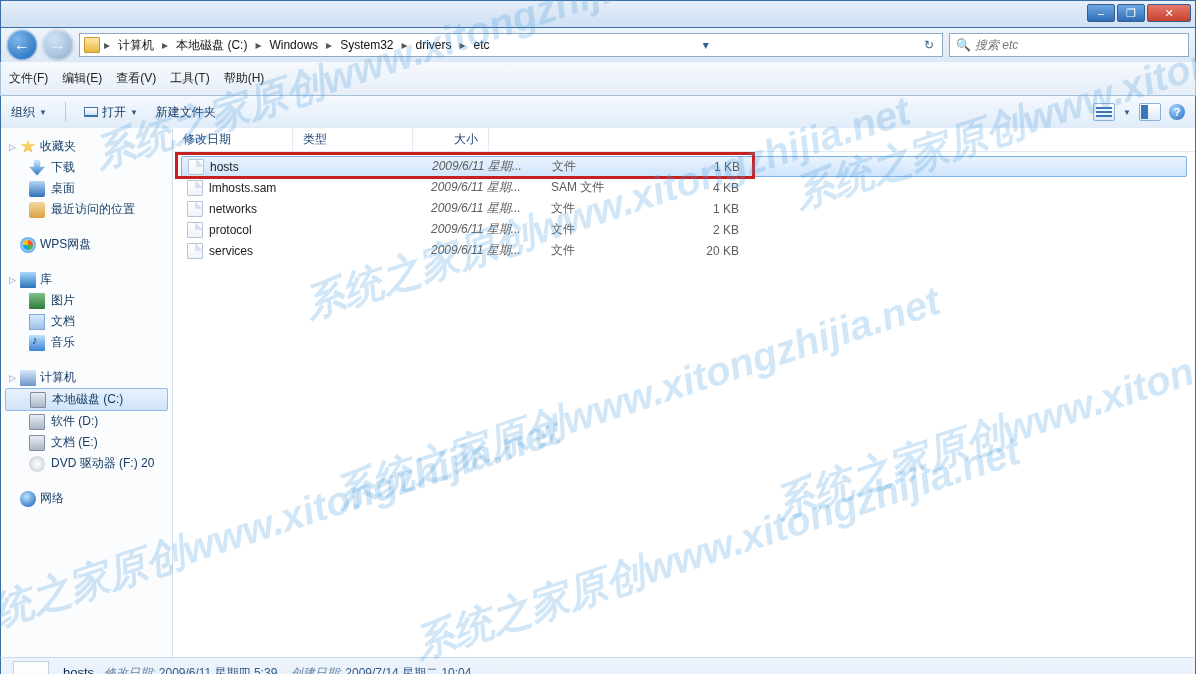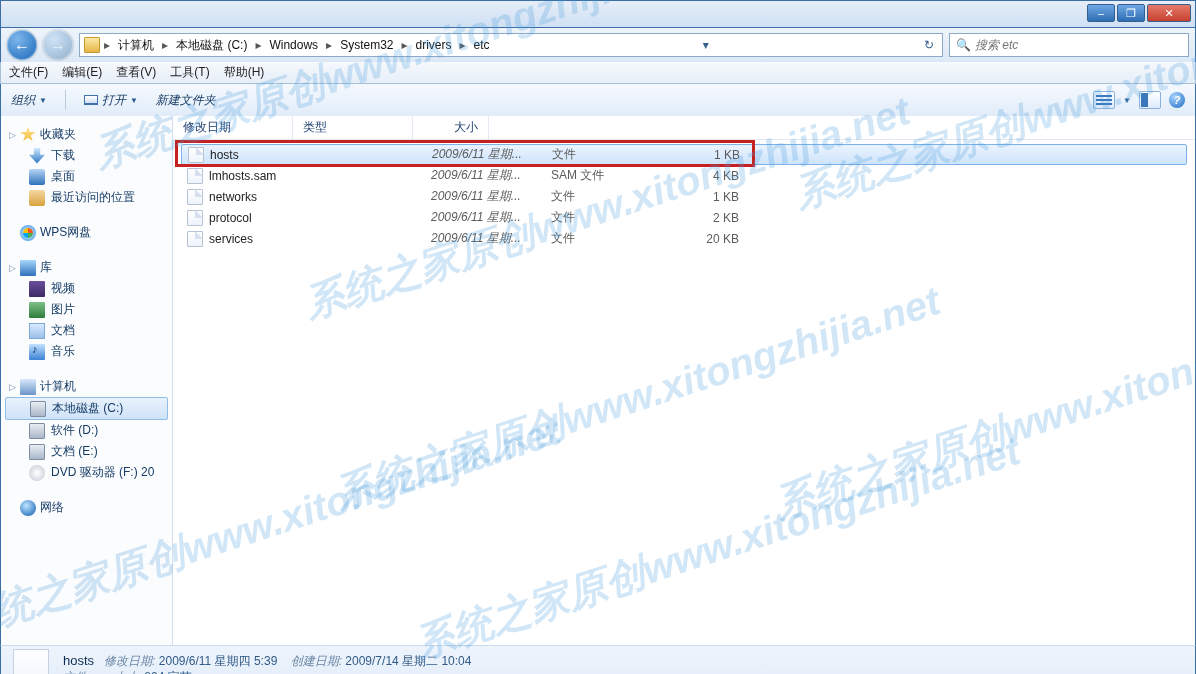--- a/index.html
+++ b/index.html
@@ -21,24 +21,24 @@
 .navbtn.fwd { background:radial-gradient(circle at 35% 30%,#cfe3f6,#8daecb); color:#e6f0fa;}
 .addr { flex:1; height:24px; background:#fff; border:1px solid #8ca9c7; display:flex; align-items:center; padding:0 2px 0 4px; gap:2px; }
 .addr .foldericon { width:16px; height:16px; background:linear-gradient(#fce9a7,#e6b646); border:1px solid #c79a2e; border-radius:1px;}
 .crumb { padding:0 4px; color:#111; cursor:default;}
 .chev { color:#555; padding:0 2px;}
 .addr .ref { margin-left:auto; width:22px; text-align:center; color:#355f8f;}
 .search { width:240px; height:24px; background:#fff; border:1px solid #8ca9c7; display:flex; align-items:center; padding:0 6px; color:#777; font-style:italic;}
 .search .sicn { margin-right:4px; color:#5a88c0; font-style:normal;}
 
 
-.menubar { height:22px; background:linear-gradient(#f6f9fd,#e6eef8); border:1px solid #a8bfd8; border-top:none; display:flex; align-items:center; padding:0 8px; gap:14px; color:#222;}
-
-
-.toolbar { height:32px; background:linear-gradient(#f5f9fe,#e1ecf9); border-left:1px solid #3a6ea5; border-right:1px solid #3a6ea5; display:flex; align-items:center; padding:0 10px; gap:18px; color:#173a63;font-style:italic;}
+.menubar { height:34px; background:linear-gradient(#f6f9fd,#e6eef8); border:1px solid #a8bfd8; border-top:none; display:flex; align-items:center; padding:0 8px; gap:14px; color:#222;}
+
+
+.toolbar { height:32px; background:linear-gradient(#f5f9fe,#e1ecf9); border-left:1px solid #3a6ea5; border-right:1px solid #3a6ea5; display:flex; align-items:center; padding:0 10px; gap:18px; color:#173a63;}
 .toolbar .sep{width:1px;height:20px;background:#b9c9dc;}
 .toolbar .tb { display:flex; align-items:center; gap:4px;}
 .toolbar .tri{font-size:8px;color:#2b5a8c;}
 .toolbar .right{margin-left:auto;display:flex;align-items:center;gap:8px;}
 .viewicon{width:22px;height:18px;border:1px solid #8bb1d9;background:linear-gradient(#fff,#dceafd);border-radius:2px;display:flex;flex-direction:column;justify-content:center;gap:2px;padding:2px;}
 .viewicon i{height:2px;background:#3b76ba;display:block;}
 .help{width:16px;height:16px;border-radius:50%;background:radial-gradient(circle at 35% 30%,#a8d4ff,#1f6cc0);color:#fff;display:flex;align-items:center;justify-content:center;font-weight:bold;font-size:11px;}
 
 
 .bodyrow{display:flex;height:529px;border-left:1px solid #3a6ea5;border-right:1px solid #3a6ea5;}
@@ -193,24 +193,20 @@
         <span class="sicon wps"></span>
         <span>WPS网盘</span>
       </div>
     <div style="height:14px"></div>
     <div class="sg-hdr">
         <span class="tw">▷</span>
         <span class="sicon lib"></span>
         <span>库</span>
       </div>
     <div class="sg-item">
-        <span class="sicon vid"></span>
-        <span>视频</span>
-      </div>
-    <div class="sg-item">
         <span class="sicon pic"></span>
         <span>图片</span>
       </div>
     <div class="sg-item">
         <span class="sicon doc"></span>
         <span>文档</span>
       </div>
     <div class="sg-item">
         <span class="sicon mus"></span>
         <span>音乐</span>

